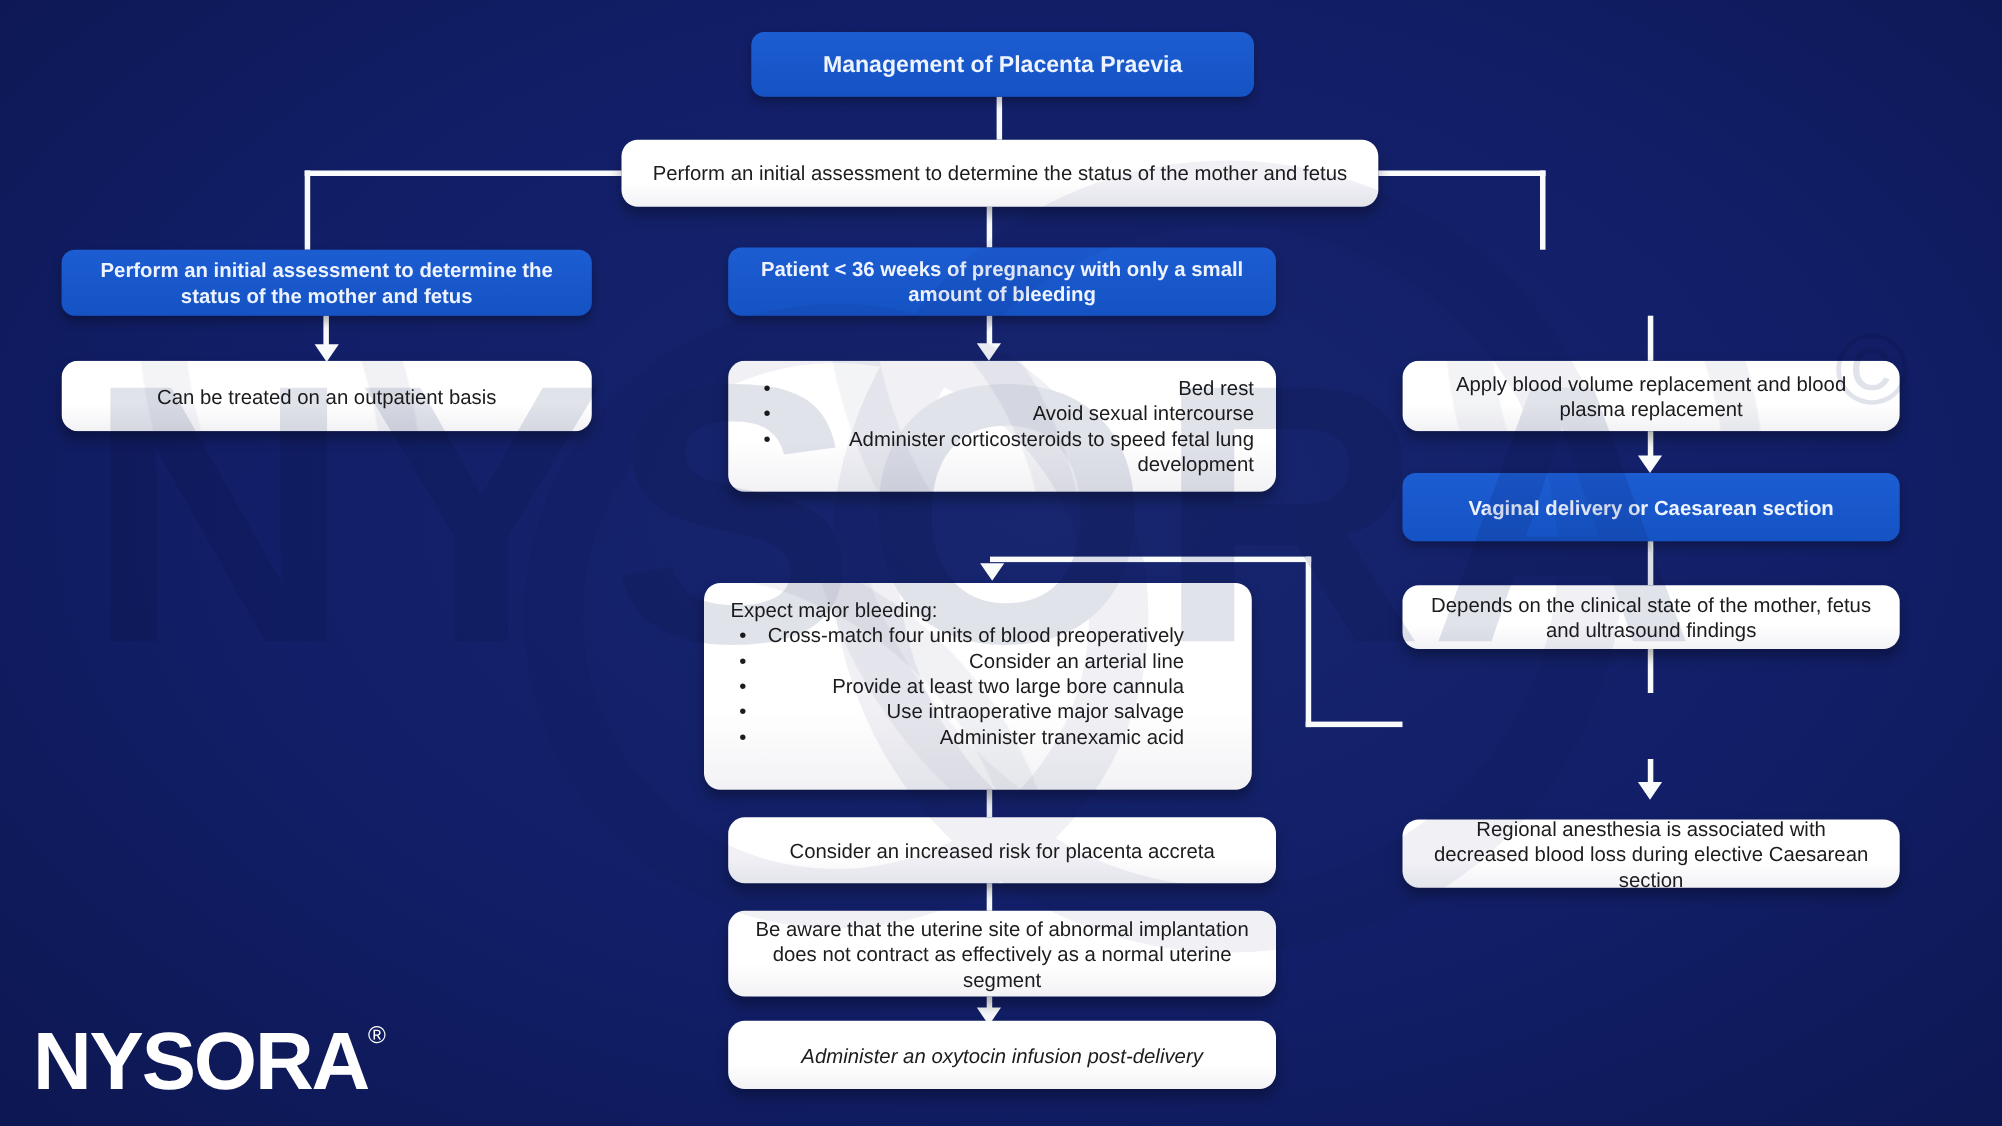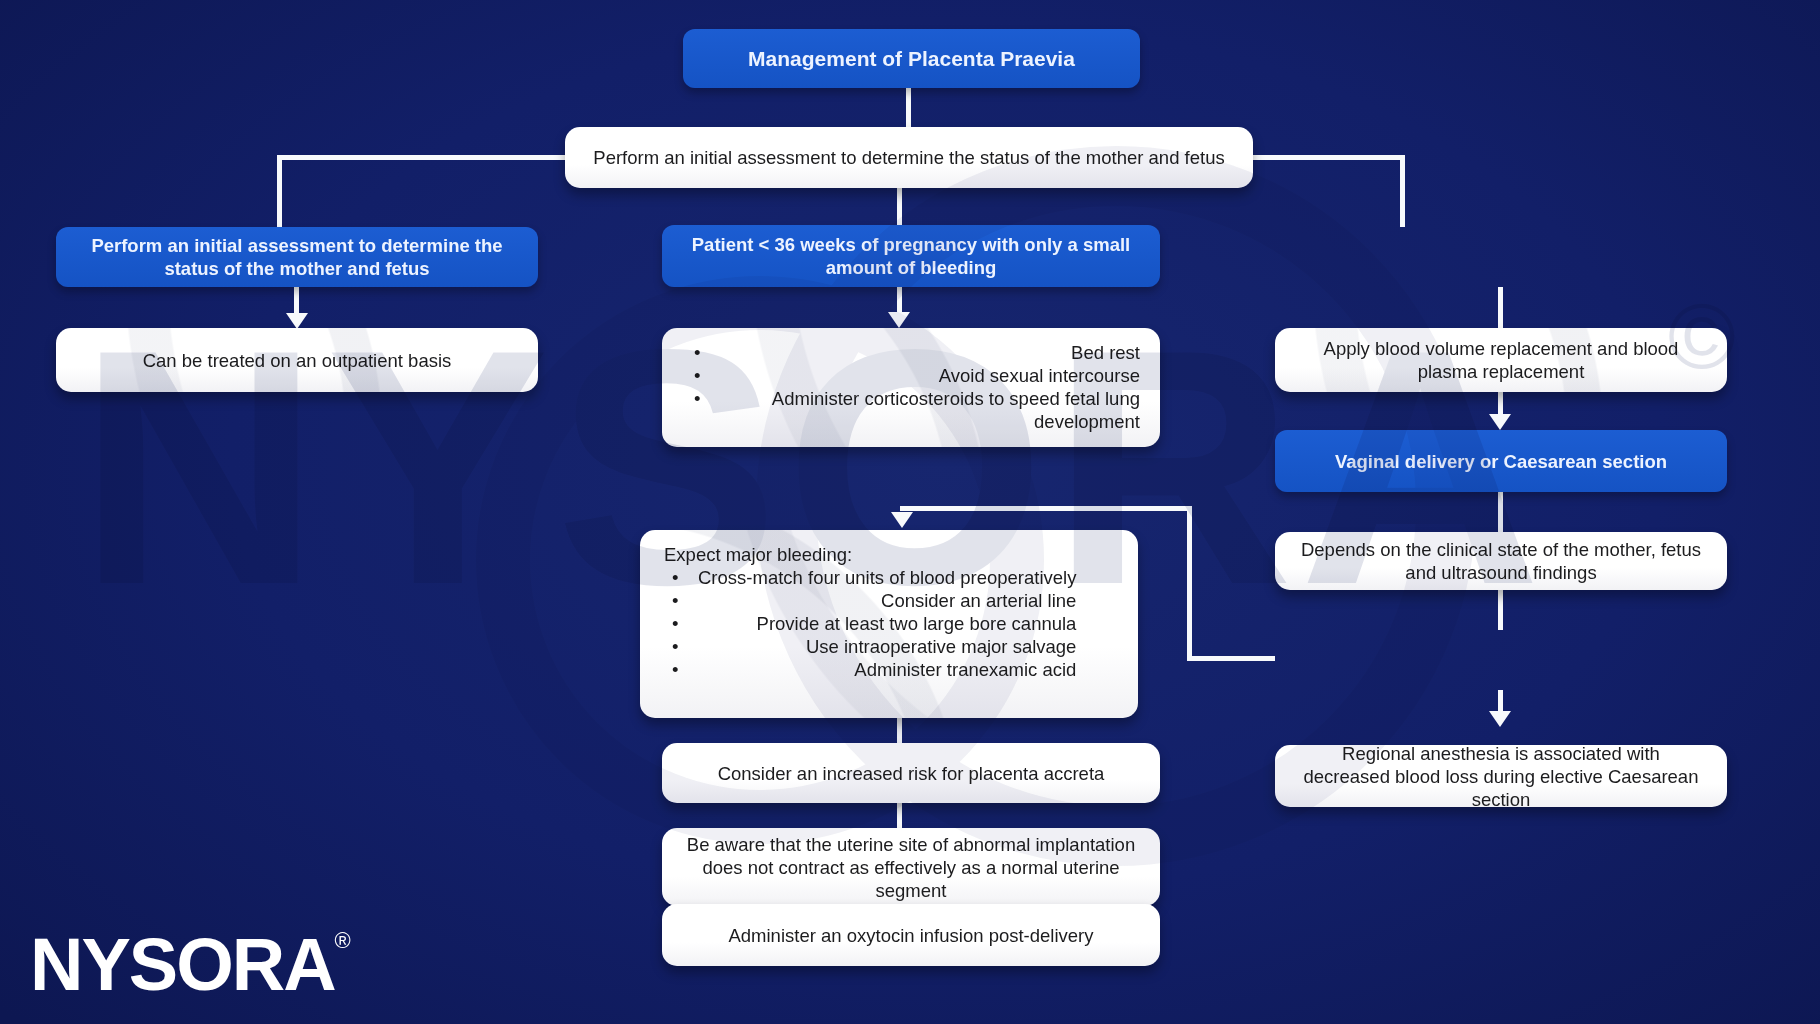--- a/index.html
+++ b/index.html
@@ -41,21 +41,21 @@
   
   #n-title{left:683px;top:29px;width:457px;height:59px;font-size:21px;}
   #n-assess{left:565px;top:127px;width:688px;height:61px;}
   #n-lcond{left:56px;top:227px;width:482px;height:60px;}
   #n-lout{left:56px;top:328px;width:482px;height:64px;}
   #n-mcond{left:662px;top:225px;width:498px;height:62px;}
   #n-mcare{left:662px;top:328px;width:498px;height:119px;}
   #n-mexpect{left:640px;top:530px;width:498px;height:188px;}
   #n-maccreta{left:662px;top:743px;width:498px;height:60px;}
   #n-muterine{left:662px;top:828px;width:498px;height:78px;}
-  #n-moxy{left:662px;top:904px;width:498px;height:62px;}
+  #n-moxy{left:662px;top:928px;width:498px;height:62px;font-style:italic;}
   #n-rcond{left:1275px;top:227px;width:452px;height:60px;}
   #n-rblood{left:1275px;top:328px;width:452px;height:64px;}
   #n-rdeliv{left:1275px;top:430px;width:452px;height:62px;}
   #n-rdep{left:1275px;top:532px;width:452px;height:58px;}
   #n-rcons{left:1275px;top:630px;width:452px;height:60px;}
   #n-rreg{left:1275px;top:727px;width:452px;height:62px;margin-top:18px;}
 
   
   .c{position:absolute;background:#f8fafc;z-index:1;}
   .ah{position:absolute;width:0;height:0;z-index:1;

